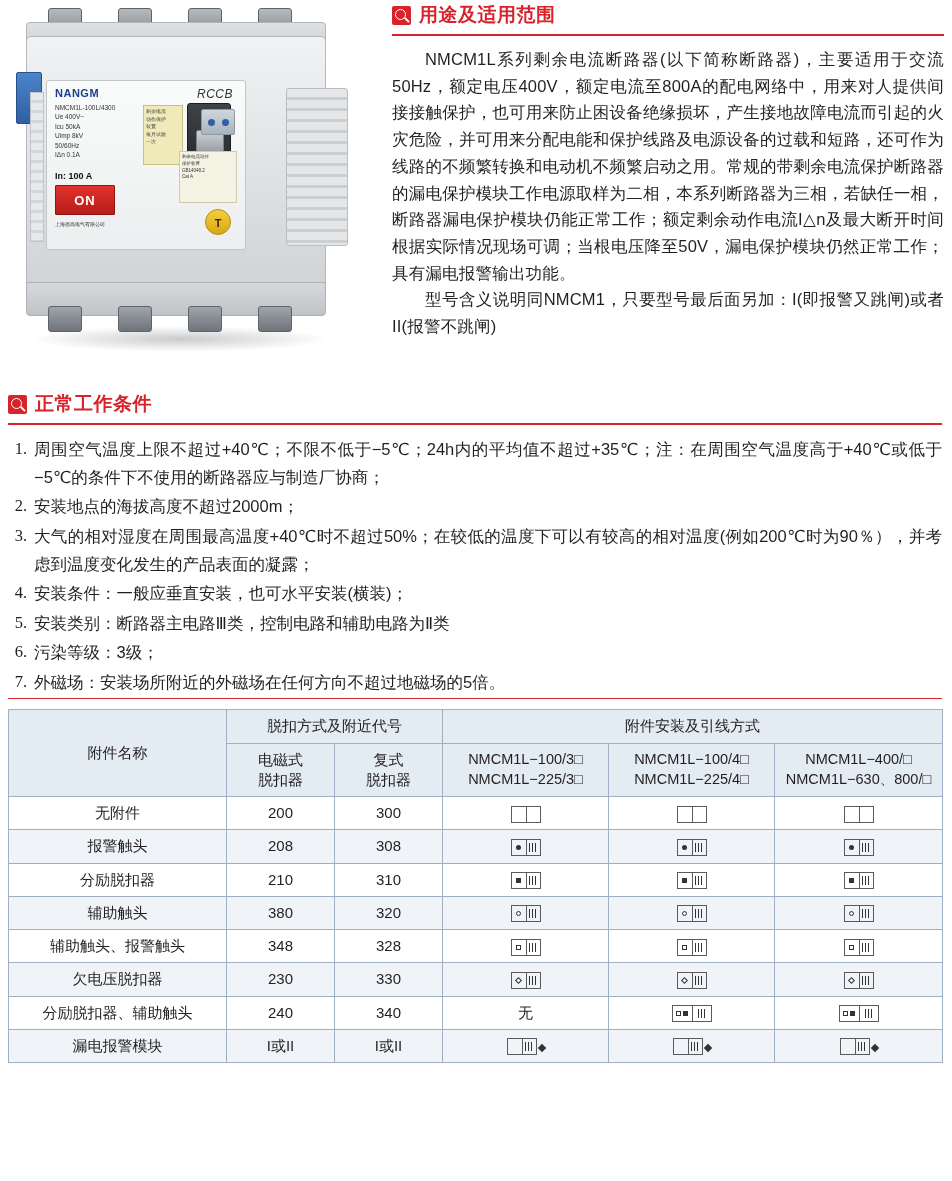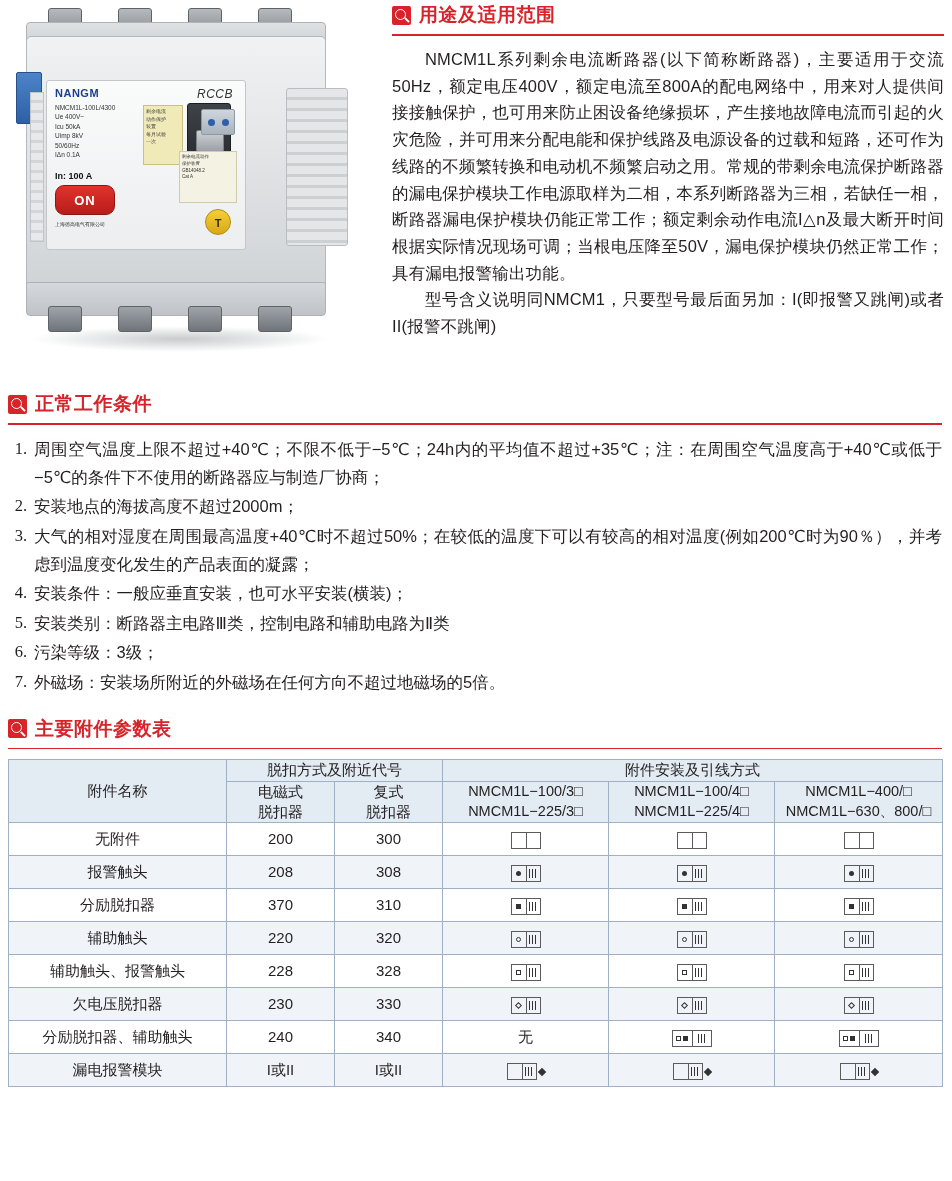--- a/index.html
+++ b/index.html
@@ -174,21 +174,21 @@
     width: 28px; height: 22px;
     background: linear-gradient(180deg,#cfd3d6 0%, #9aa0a5 100%);
     border-radius: 2px;
     border: 1px solid #7d8287;
   }
   .on-btn {
     position: absolute; left: 8px; top: 104px;
     width: 60px; height: 30px;
     background: linear-gradient(180deg,#e2322c 0%, #b71d1a 100%);
     border: 1px solid #8d1512;
-    border-radius: 9px;
+    border-radius: 1px;
     color: #fff; font-size: 13px; font-weight: bold;
     text-align: center; line-height: 30px;
     letter-spacing: 1px;
   }
   .in-label {
     position: absolute; left: 8px; top: 90px;
     font-size: 9px; color: #111; font-weight: bold;
   }
   .mini-label {
     position: absolute;
@@ -267,21 +267,21 @@
     width: 934px;
     margin: 4px 8px 0 8px;
     border-collapse: collapse;
     font-size: 15px;
     table-layout: fixed;
   }
   table.acc th, table.acc td {
     border: 1px solid #9fb0c4;
     text-align: center;
     vertical-align: middle;
-    padding: 0 4px;
+    padding: 6px 4px;
     line-height: 1.35;
   }
   table.acc thead th {
     background: #e3ebf3;
     font-weight: normal;
   }
   table.acc tbody td { height: 33px; }
   table.acc tbody tr:nth-child(even) td { background: #f0f4f8; }
   table.acc tbody tr:nth-child(odd) td { background: #ffffff; }
   td.name, th.name { text-align: left; padding-left: 14px; }
@@ -446,26 +446,20 @@
         <span class="txt">污染等级：3级；</span>
       </li>
       <li>
         <span class="num">7.</span>
         <span class="txt">外磁场：安装场所附近的外磁场在任何方向不超过地磁场的5倍。</span>
       </li>
     </ol>
   </div>
 
   <div class="block">
-    <div class="sec-head tbl-head">
-      <span class="mark">
-          <i></i>
-        </span>
-      <span class="txt">主要附件参数表</span>
-    </div>
     <div class="rule thin"></div>
   </div>
 
   <table class="acc">
     <colgroup>
       <col class="col-a">
         <col class="col-b">
         <col class="col-c">
       <col class="col-d">
         <col class="col-e">
@@ -527,63 +521,63 @@
               </span></span></td>
         <td><span class="sym"><span class="l">
                 <i class="dot-f"></i>
               </span><span class="r">
                 <i class="bars"></i>
               </span></span></td>
       </tr>
 
       <tr>
         <td class="name">分励脱扣器</td>
-        <td>370</td>
+        <td>210</td>
         <td>310</td>
         <td><span class="sym"><span class="l">
                 <i class="sq-f"></i>
               </span><span class="r">
                 <i class="bars"></i>
               </span></span></td>
         <td><span class="sym"><span class="l">
                 <i class="sq-f"></i>
               </span><span class="r">
                 <i class="bars"></i>
               </span></span></td>
         <td><span class="sym"><span class="l">
                 <i class="sq-f"></i>
               </span><span class="r">
                 <i class="bars"></i>
               </span></span></td>
       </tr>
 
       <tr>
         <td class="name">辅助触头</td>
-        <td>220</td>
+        <td>380</td>
         <td>320</td>
         <td><span class="sym"><span class="l">
                 <i class="dot-o"></i>
               </span><span class="r">
                 <i class="bars"></i>
               </span></span></td>
         <td><span class="sym"><span class="l">
                 <i class="dot-o"></i>
               </span><span class="r">
                 <i class="bars"></i>
               </span></span></td>
         <td><span class="sym"><span class="l">
                 <i class="dot-o"></i>
               </span><span class="r">
                 <i class="bars"></i>
               </span></span></td>
       </tr>
 
       <tr>
         <td class="name">辅助触头、报警触头</td>
-        <td>228</td>
+        <td>348</td>
         <td>328</td>
         <td><span class="sym"><span class="l">
                 <i class="sq-o"></i>
               </span><span class="r">
                 <i class="bars"></i>
               </span></span></td>
         <td><span class="sym"><span class="l">
                 <i class="sq-o"></i>
               </span><span class="r">
                 <i class="bars"></i>

